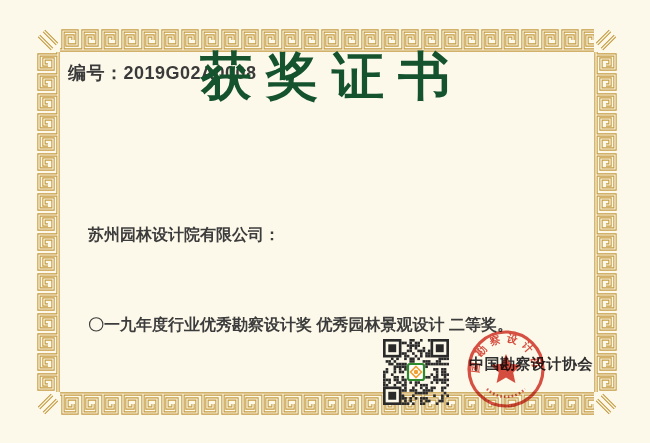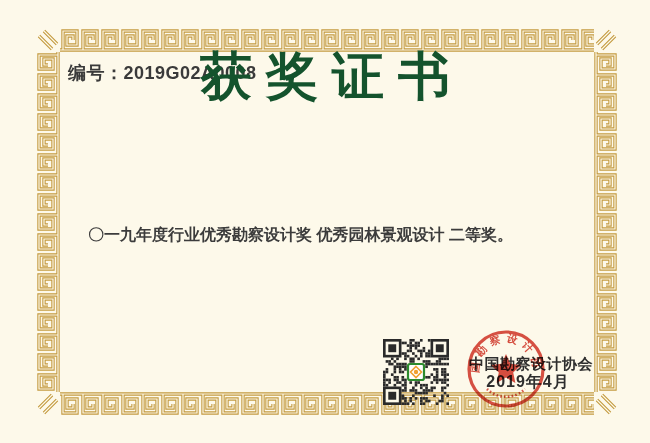--- a/index.html
+++ b/index.html
@@ -106,20 +106,21 @@
     <use href="#cornerBS" transform="translate(594,392)"></use>
   </svg>
 
   <div class="cert-number">
     <span>编号：</span><span>2019G02A0008</span>
   </div>
 
   <div class="cert-title">获奖证书</div>
 
   <div class="cert-body">
+    <div>苏州园林设计院有限公司：</div>
     <div>〇一九年度行业优秀勘察设计奖 优秀园林景观设计 二等奖。</div>
     
   </div>
 
   <div class="qr-wrap" id="qr"><svg width="66" height="66" viewBox="0 0 66 66">
         <rect x="26.40" y="0.00" width="2.64" height="2.64" fill="#2a2a2a"></rect>
         <rect x="29.04" y="0.00" width="2.64" height="2.64" fill="#2a2a2a"></rect>
         <rect x="36.96" y="0.00" width="2.64" height="2.64" fill="#2a2a2a"></rect>
         <rect x="44.88" y="0.00" width="2.64" height="2.64" fill="#2a2a2a"></rect>
         <rect x="18.48" y="2.64" width="2.64" height="2.64" fill="#2a2a2a"></rect>
@@ -321,21 +322,20 @@
         <rect x="52.8" y="5.28" width="7.92" height="7.92" fill="#2a2a2a"></rect>
         <rect x="0" y="47.519999999999996" width="18.48" height="18.48" fill="#2a2a2a"></rect>
         <rect x="2.64" y="50.16" width="13.200000000000001" height="13.200000000000001" fill="#fdf9ea"></rect>
         <rect x="5.28" y="52.8" width="7.92" height="7.92" fill="#2a2a2a"></rect>
         <rect x="25" y="25" width="16" height="16" rx="2" fill="#ffffff" stroke="#2e8b2e" stroke-width="2.2"></rect>
         <path d="M33 27.5 L38.5 33 L33 38.5 L27.5 33 Z" fill="none" stroke="#f0a030" stroke-width="1.6"></path>
         <circle cx="33" cy="33" r="2.2" fill="#f0a030"></circle>
       </svg></div>
 
   <div class="issuer-line">中国勘察设计协会</div>
-  <div class="date-line">2019年4月</div>
 
   <svg class="seal-svg" viewBox="0 0 100 100">
     <defs>
       <path id="sealArc" d="M24.6 59.2 A27 27 0 1 1 75.4 59.2" fill="none"></path>
     </defs>
     <circle cx="50" cy="50" r="37" fill="none" stroke="#cf2f22" stroke-width="3.2" opacity="0.9"></circle>
     <path d="M50 35 L54.4 44.8 L65.2 46 L57.2 53.4 L59.4 64 L50 58.6 L40.6 64 L42.8 53.4 L34.8 46 L45.6 44.8 Z" fill="#cf2f22" opacity="0.92"></path>
     <text font-size="10.5" font-weight="bold" fill="#cf2f22" opacity="0.92" letter-spacing="5" font-family="Liberation Sans, sans-serif">
       <textPath href="#sealArc" startOffset="50%" text-anchor="middle">中国勘察设计协会</textPath>
     </text>

